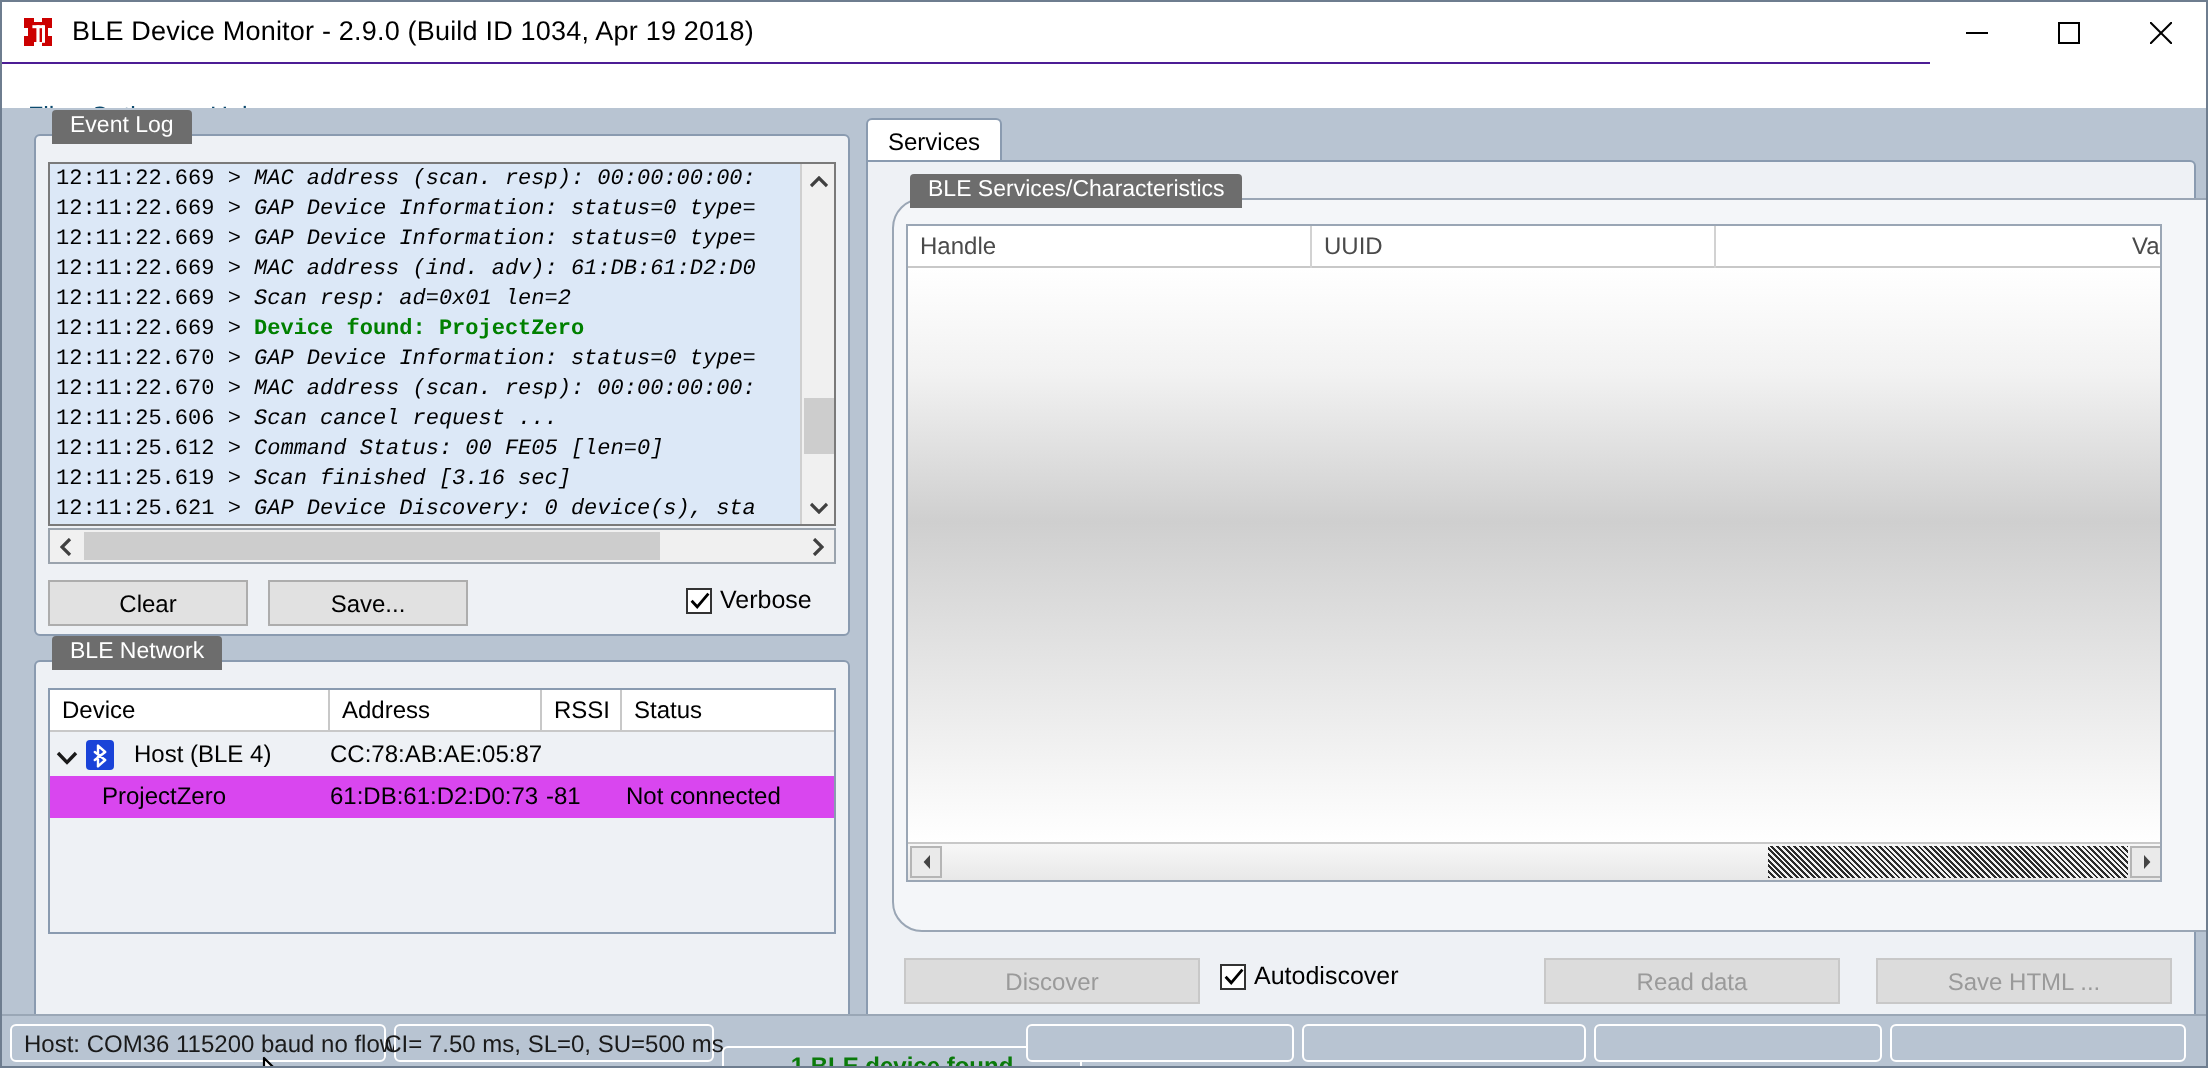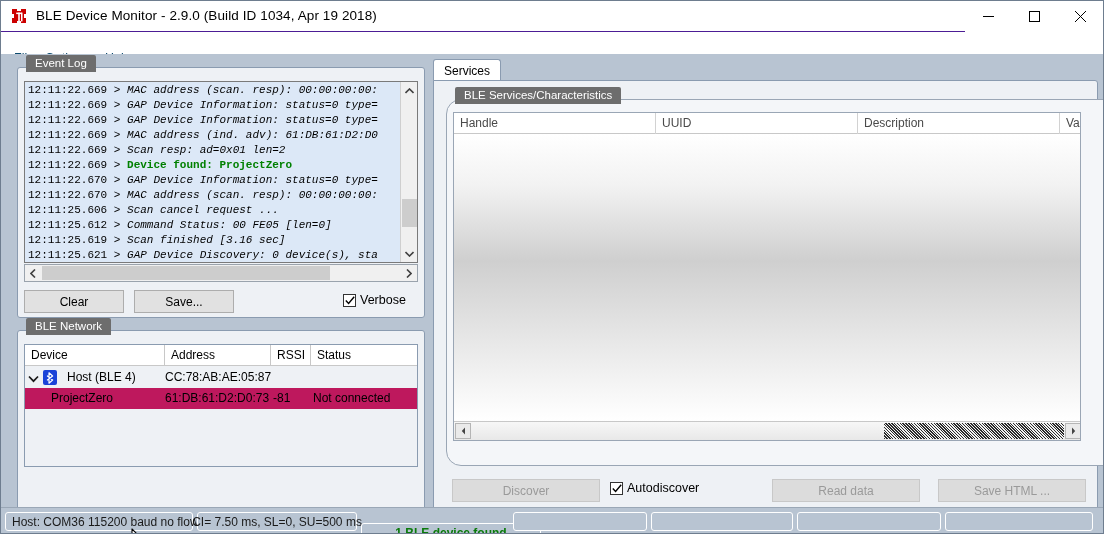--- a/index.html
+++ b/index.html
@@ -177,21 +177,21 @@
     position: absolute; top: 0; height: 21px; line-height: 21px;
     font-size: 12px; color: #000; padding-left: 6px;
     border-right: 1px solid #c8c8c8; white-space: nowrap;
   }
   .net-row { position: absolute; left: 0; width: 394px; height: 21px; }
   .net-cell {
     position: absolute; top: 0; height: 21px; line-height: 21px;
     font-size: 12px; color: #000; white-space: nowrap;
   }
   #net-row-host { top: 22px; background: transparent; }
-  #net-row-child { top: 43px; background: #be185d; }
+  #net-row-child { top: 43px; background: #d946ef; }
 
   #bt-icon {
     position: absolute; left: 18px; top: 3px; width: 14px; height: 15px;
     background: #1a43d8; border-radius: 2px;
     display: flex; align-items: center; justify-content: center;
   }
   #expand-arrow { position: absolute; left: 3px; top: 5px; }
 
   #btn-reset   { left: 6px;   top: 188px; width: 64px; height: 23px; }
   #btn-scan    { left: 78px;  top: 188px; width: 64px; height: 23px; }
@@ -450,21 +450,20 @@
     </div>
 
     <div id="tabpanel">
       <div id="svc-group">
         <div id="svc-tab">BLE Services/Characteristics</div>
 
         <div id="svc-table">
           <div id="svc-head">
             <div class="svc-th" style="left:202px;width:202px;">UUID</div>
             <div class="svc-th" style="left:0;width:202px;">Handle</div>
-            <div class="svc-th" style="left:404px;width:202px;">Description</div>
             <div class="svc-th" style="left:606px;width:22px;border-right:none;">Valu</div>
           </div>
           <div id="svc-body"></div>
           <div id="svc-hscroll">
             <div class="hsb-btn" id="svc-hsb-left">
               <svg width="5" height="8" viewBox="0 0 5 8">
                   <path d="M4 0.5 L0.8 4 L4 7.5" fill="#444"></path>
                 </svg>
             </div>
             <div id="svc-hthumb"></div>

